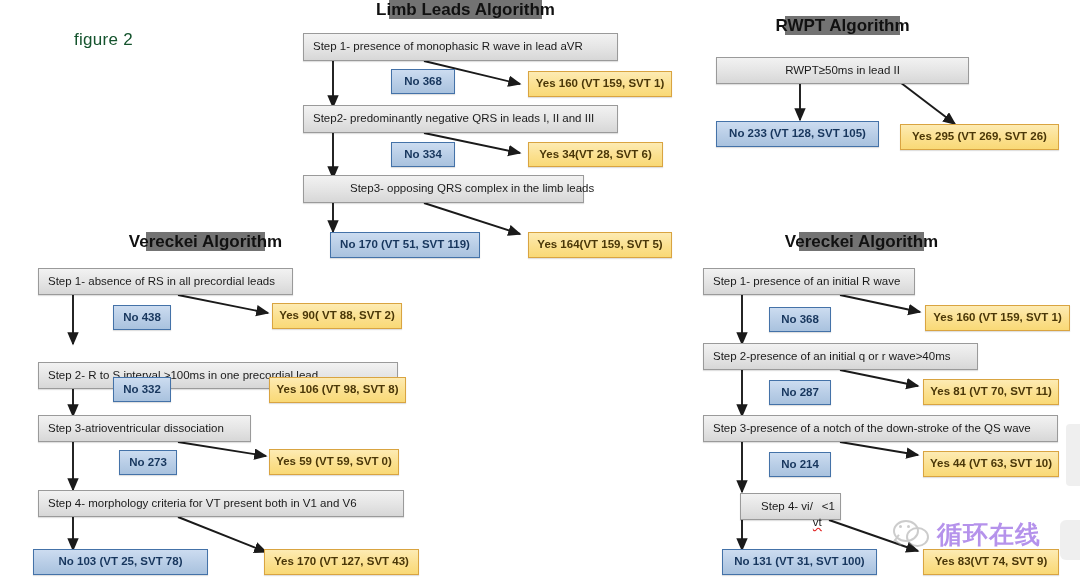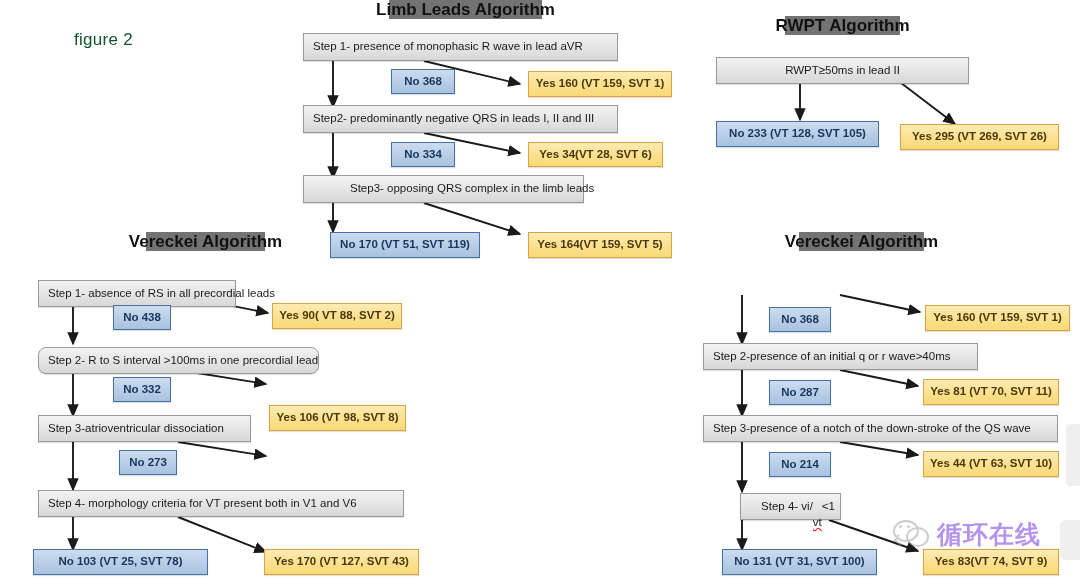--- a/index.html
+++ b/index.html
@@ -161,37 +161,39 @@
   <div class="node yes" style="left:528px;top:232px;width:144px;height:26px;">Yes 164(VT 159, SVT 5)</div>
 
   <div class="title" style="left:785px;top:16px;width:115px;height:19px;">RWPT Algorithm</div>
 
   <div class="node step center" style="left:716px;top:57px;width:253px;height:27px;">RWPT≥50ms in lead II</div>
   <div class="node no" style="left:716px;top:121px;width:163px;height:26px;">No 233 (VT 128, SVT 105)</div>
   <div class="node yes" style="left:900px;top:124px;width:159px;height:26px;">Yes 295 (VT 269, SVT 26)</div>
 
   <div class="title" style="left:146px;top:232px;width:119px;height:19px;">Vereckei Algorithm</div>
 
-  <div class="node step" style="left:38px;top:280px;width:198px;height:27px;">Step 1- absence of RS in all precordial leads</div>
+  <div class="node step" style="left:38px;top:268px;width:255px;height:27px;">Step 1- absence of RS in all precordial leads</div>
   <div class="node no" style="left:113px;top:305px;width:58px;height:25px;">No 438</div>
   <div class="node yes" style="left:272px;top:303px;width:130px;height:26px;">Yes 90( VT 88, SVT 2)</div>
 
-  <div class="node step" style="left:38px;top:347px;width:281px;height:27px;border-radius:8px;">Step 2- R to S interval &gt;100ms in one precordial lead</div>
+  <div class="node step" style="left:38px;top:362px;width:360px;height:27px;">Step 2- R to S interval &gt;100ms in one precordial lead</div>
   <div class="node no" style="left:113px;top:377px;width:58px;height:25px;">No 332</div>
-  <div class="node yes" style="left:269px;top:377px;width:137px;height:26px;margin-top:28px;">Yes 106 (VT 98, SVT 8)</div>
+  <div class="node yes" style="left:269px;top:377px;width:137px;height:26px;">Yes 106 (VT 98, SVT 8)</div>
 
   <div class="node step" style="left:38px;top:415px;width:213px;height:27px;">Step 3-atrioventricular dissociation</div>
   <div class="node no" style="left:119px;top:450px;width:58px;height:25px;">No 273</div>
+  <div class="node yes" style="left:269px;top:449px;width:130px;height:26px;">Yes 59 (VT 59, SVT 0)</div>
 
   <div class="node step" style="left:38px;top:490px;width:366px;height:27px;">Step 4- morphology criteria for VT present both in V1 and V6</div>
   <div class="node no" style="left:33px;top:549px;width:175px;height:26px;">No 103 (VT 25, SVT 78)</div>
   <div class="node yes" style="left:264px;top:549px;width:155px;height:26px;">Yes 170 (VT 127, SVT 43)</div>
 
   <div class="title" style="left:799px;top:232px;width:125px;height:19px;">Vereckei Algorithm</div>
 
+  <div class="node step" style="left:703px;top:268px;width:212px;height:27px;">Step 1- presence of an initial R wave</div>
   <div class="node no" style="left:769px;top:307px;width:62px;height:25px;">No 368</div>
   <div class="node yes" style="left:925px;top:305px;width:145px;height:26px;">Yes 160 (VT 159, SVT 1)</div>
 
   <div class="node step" style="left:703px;top:343px;width:275px;height:27px;">Step 2-presence of an initial q or r wave&gt;40ms</div>
   <div class="node no" style="left:769px;top:380px;width:62px;height:25px;">No 287</div>
   <div class="node yes" style="left:923px;top:379px;width:136px;height:26px;">Yes 81 (VT 70, SVT 11)</div>
 
   <div class="node step" style="left:703px;top:415px;width:355px;height:27px;">Step 3-presence of a notch of the down-stroke of the QS wave</div>
   <div class="node no" style="left:769px;top:452px;width:62px;height:25px;">No 214</div>
   <div class="node yes" style="left:923px;top:451px;width:136px;height:26px;">Yes 44 (VT 63, SVT 10)</div>

